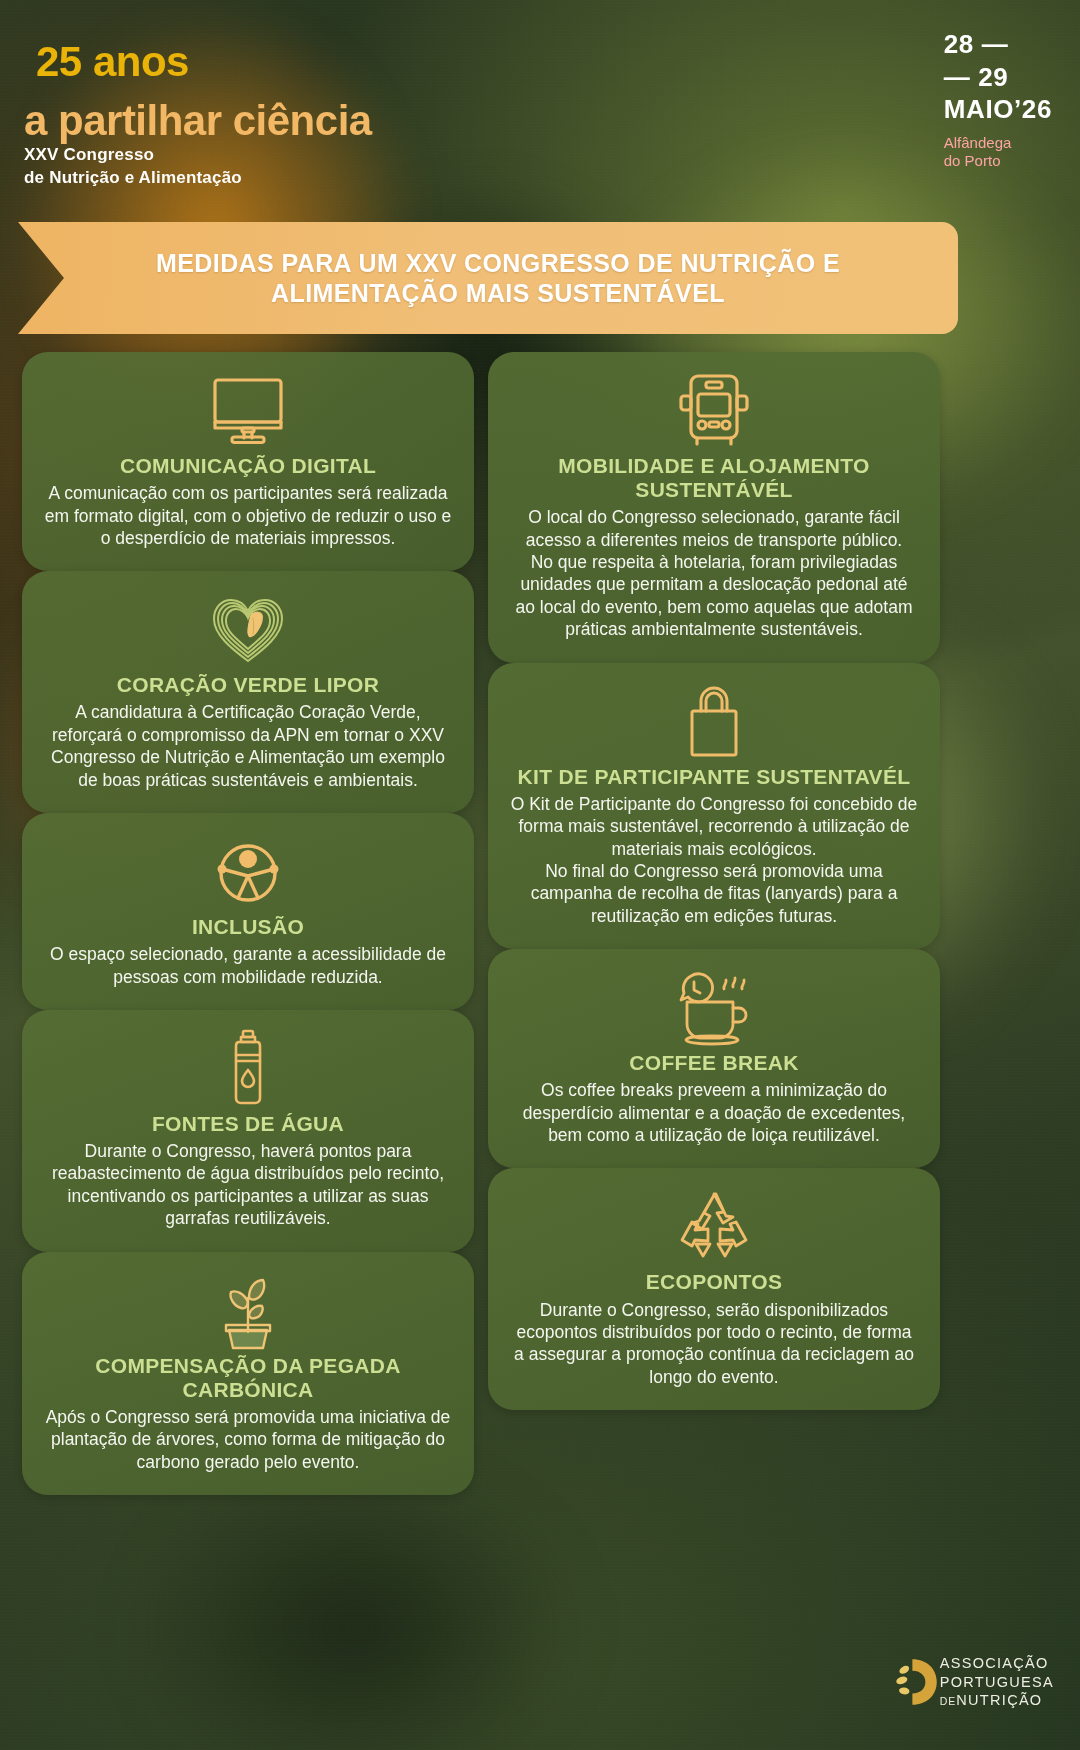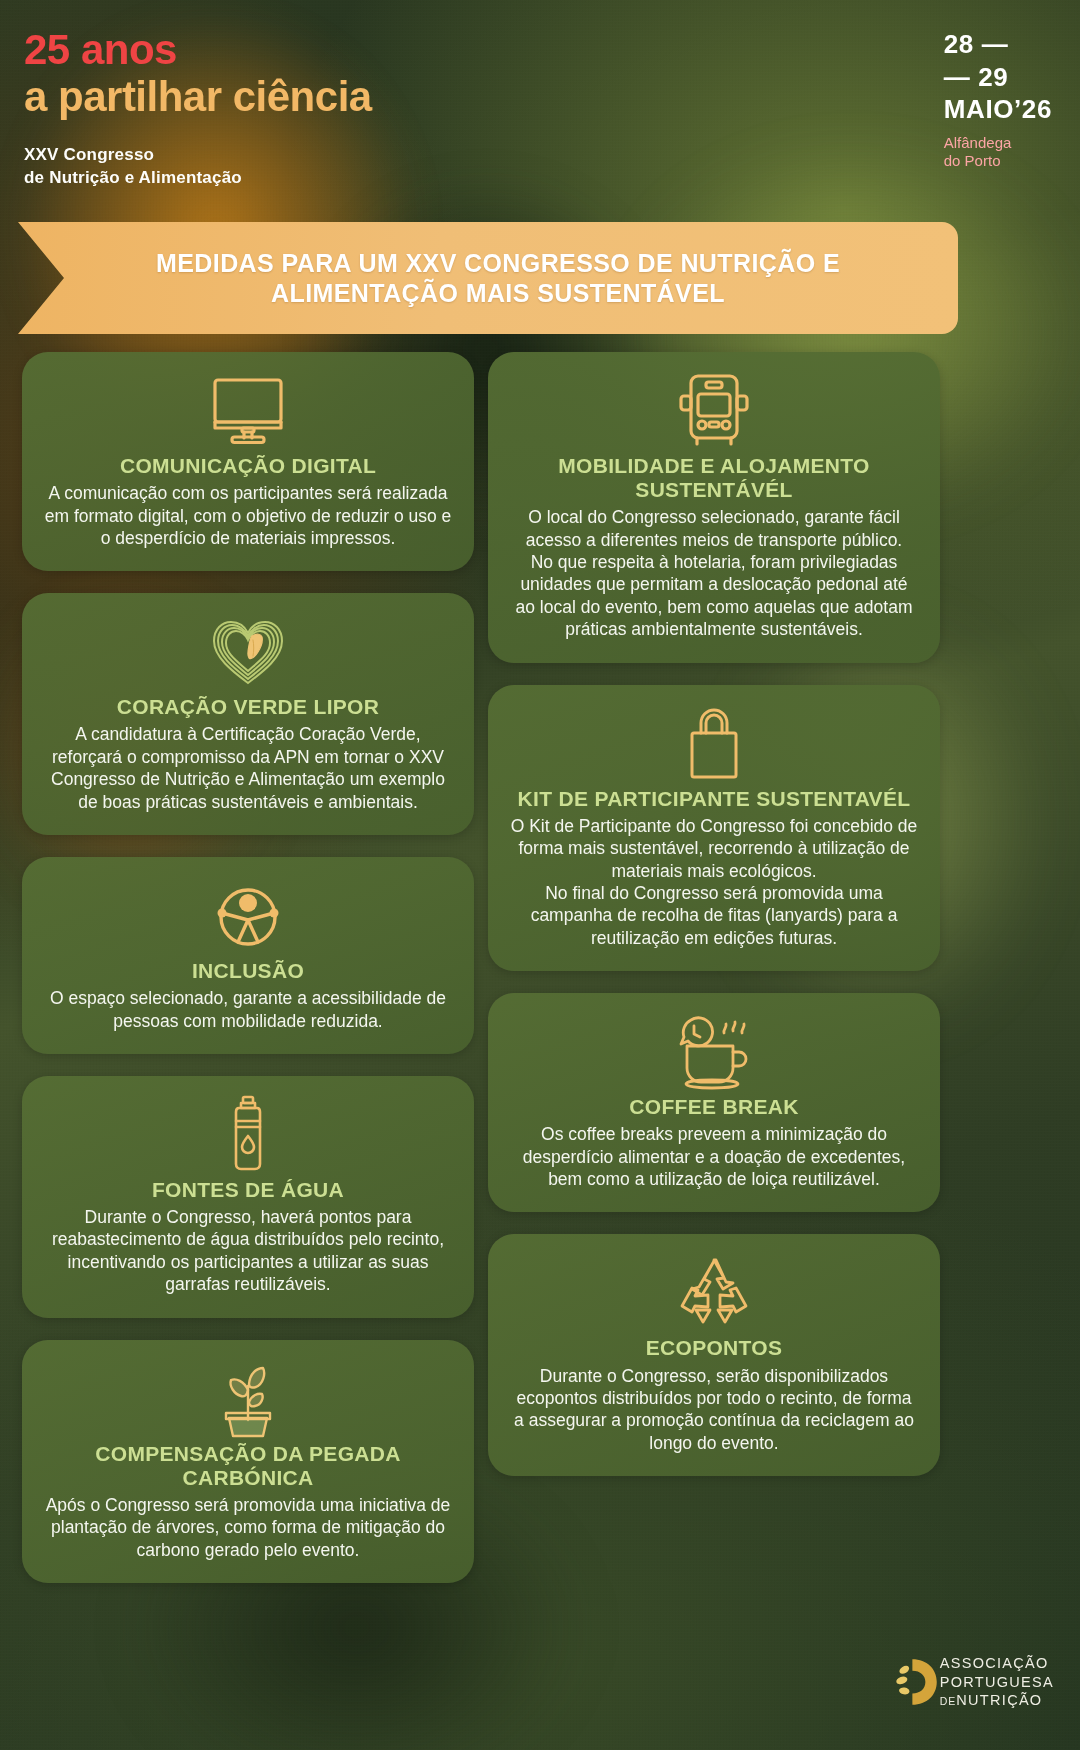--- a/index.html
+++ b/index.html
@@ -55,22 +55,22 @@
     position:absolute;inset:0;opacity:.22;
     background-image:
       repeating-linear-gradient(0deg, rgba(255,255,255,.035) 0 1px, rgba(0,0,0,0) 1px 3px),
       repeating-linear-gradient(90deg, rgba(0,0,0,.05) 0 1px, rgba(0,0,0,0) 1px 3px);
   }
 
   
   .header{position:absolute;left:0;top:0;width:1080px;height:215px;}
   .h-left{position:absolute;left:24px;top:26px;}
   .h-25{
-    font-size:42px;font-weight:bold;color:#ef4444;letter-spacing:-.5px;
-    line-height:1.12;margin:0;
+    font-size:42px;font-weight:bold;color:#eab308;letter-spacing:-.5px;
+    line-height:1.12;margin:12px;
   }
   .h-partilhar{
     font-size:42px;font-weight:bold;color:#f2b866;letter-spacing:-.5px;
     line-height:1.12;margin:0;
   }
   .h-sub{
     position:absolute;left:24px;top:144px;
     color:#fdfdfb;font-size:17px;font-weight:bold;line-height:1.35;
     letter-spacing:.2px;
   }
@@ -101,21 +101,21 @@
   
   .cols{position:absolute;left:0;top:352px;width:1080px;}
   .col{position:absolute;width:452px;}
   .col-left{left:22px;top:0;}
   .col-right{left:488px;top:0;}
 
   .card{
     background:linear-gradient(160deg, rgba(86,110,52,.93), rgba(74,98,46,.90));
     border-radius:26px;
     padding:20px 22px 22px;
-    margin-bottom:22px;
+    margin-bottom:0;
     box-shadow:0 2px 10px rgba(0,0,0,.18);
   }
   .card-icon{
     display:flex;justify-content:center;align-items:center;
     height:76px;margin-bottom:6px;
   }
   .card-icon svg{display:block;}
   .card-title{
     color:#ccdf93;font-size:21px;font-weight:bold;text-align:center;
     line-height:1.15;letter-spacing:.3px;margin:2px 0 4px;

